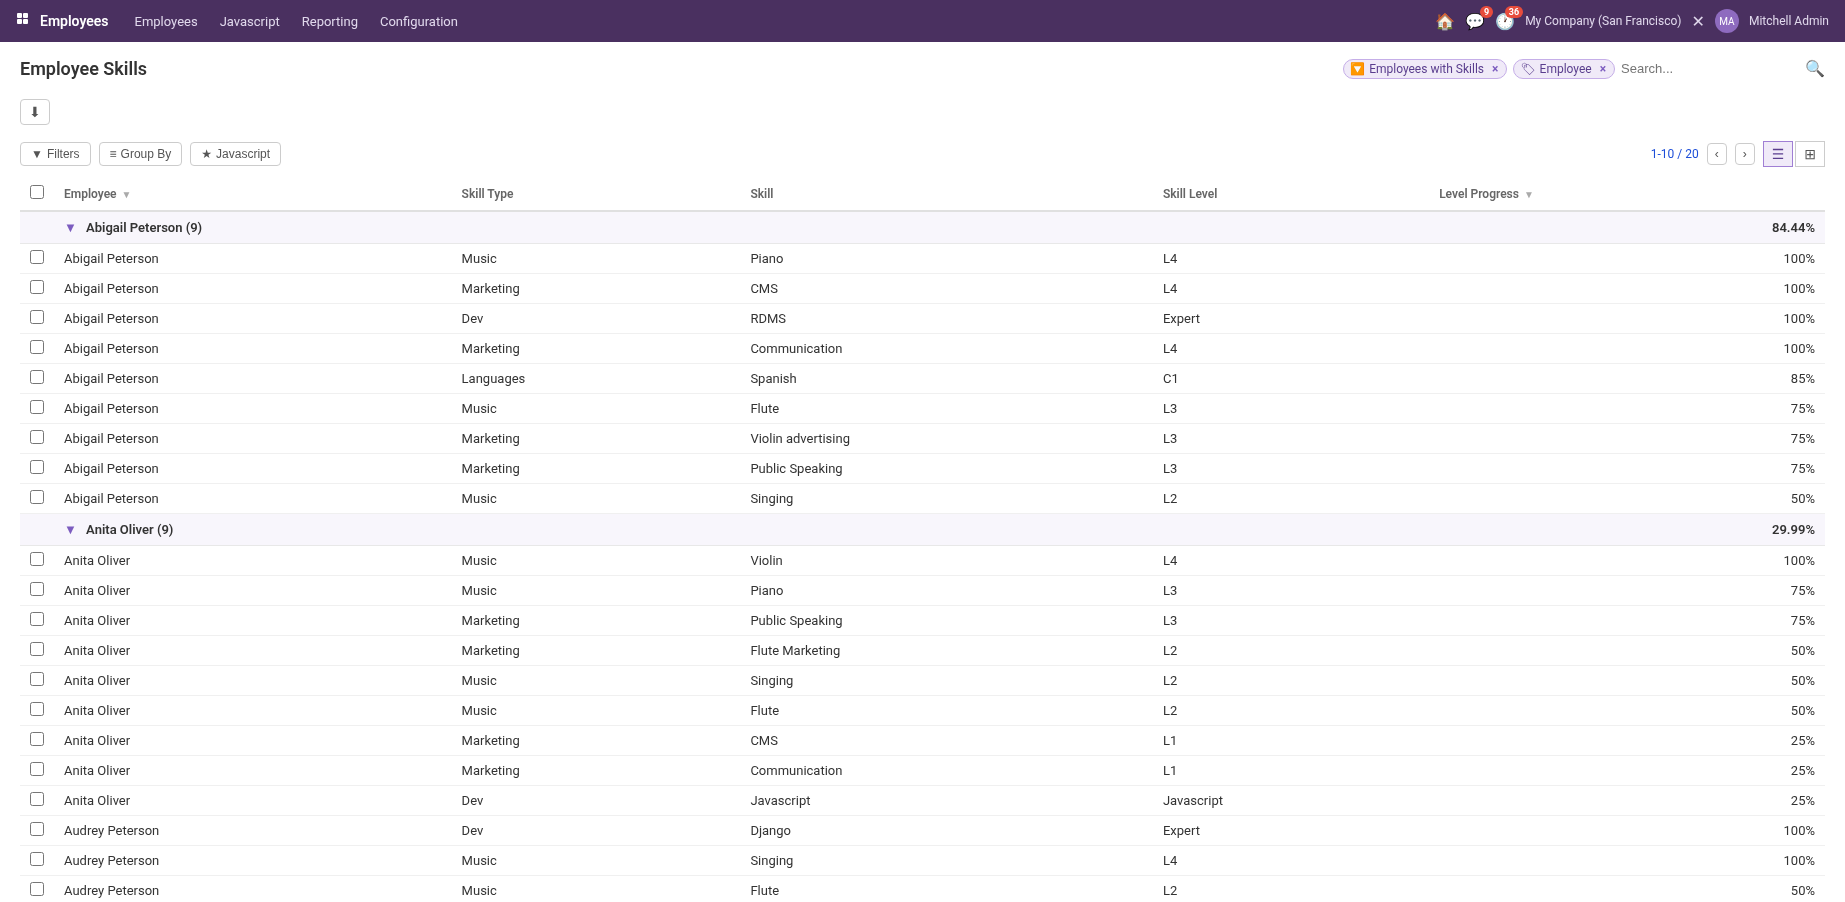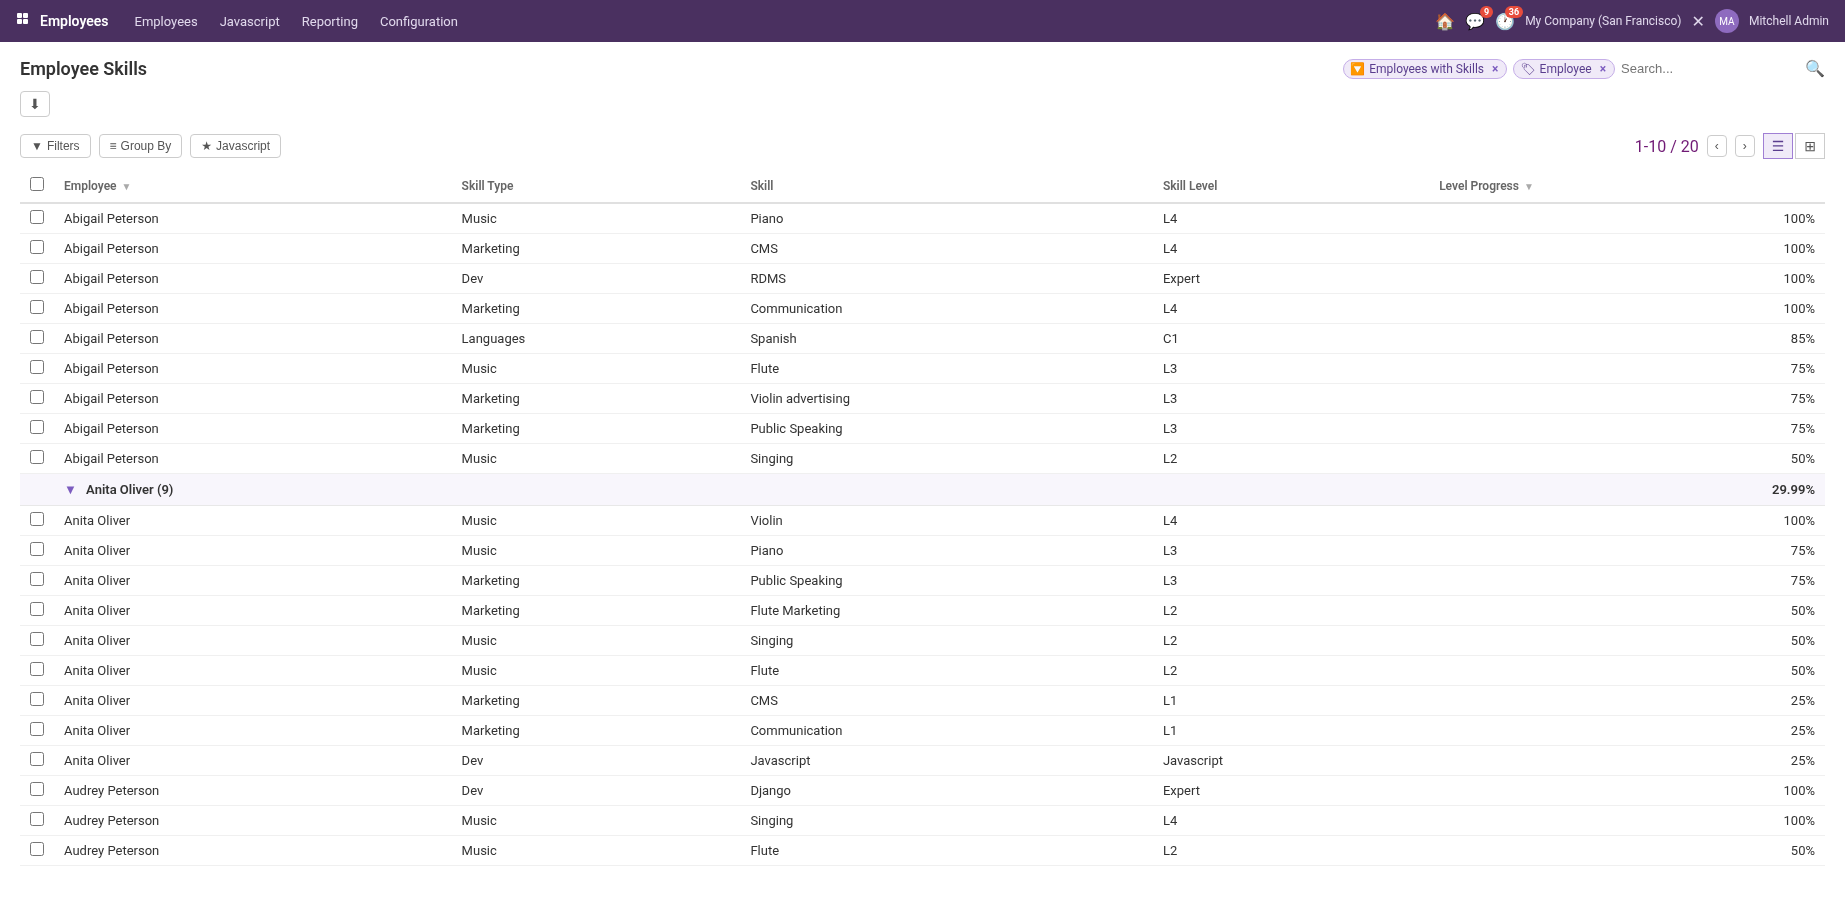--- a/index.html
+++ b/index.html
@@ -68,21 +68,21 @@
       gap: 4px;
       padding: 4px 10px;
       border: 1px solid #ccc;
       border-radius: 4px;
       background: #fff;
       cursor: pointer;
       font-size: 12px;
       color: #555;
     }
     .spacer { flex: 1; }
-    .pagination-info { font-size: 16px; color: #701a75; }
+    .pagination-info { font-size: 12px; color: #1d4ed8; }
     .pagination-btn { padding: 3px 7px; border: 1px solid #ccc; border-radius: 4px; background: #fff; cursor: pointer; color: #555; font-size: 12px; }
     .view-toggle { display: flex; gap: 2px; }
     .view-btn { padding: 4px 8px; border: 1px solid #ccc; background: #fff; cursor: pointer; color: #555; font-size: 14px; }
     .view-btn.active { background: #f0eaf8; border-color: #a07fd4; color: #5a3e8e; }
 
     
     .download-btn { padding: 4px 8px; border: 1px solid #ccc; border-radius: 4px; background: #fff; cursor: pointer; font-size: 14px; color: #555; margin-bottom: 8px; display: inline-block; }
 
     
     .data-table { width: 100%; border-collapse: collapse; }
@@ -153,21 +153,21 @@
     </span>
     <span class="company-name">My Company (San Francisco)</span>
     <span style="color:#e0d8ec; font-size:16px; cursor:pointer;">✕</span>
     <div class="user-avatar">MA</div>
     <span class="company-name">Mitchell Admin</span>
   </div>
 </div>
 
 <div class="main-content">
 
-  <div style="display:flex; align-items:center; justify-content:space-between; margin-bottom:12px;">
+  <div style="display:flex; align-items:center; justify-content:space-between; margin-bottom:20px;">
     <h1 class="page-title">Employee Skills</h1>
     <div style="display:flex; align-items:center; gap:8px;">
 
       <div style="display:flex; align-items:center; gap:6px;">
         <div class="filter-tag">
           <span>🔽</span>
           <span>Employees with Skills</span>
           <span class="close-x">×</span>
         </div>
         <div class="filter-tag">
@@ -227,20 +227,28 @@
         <th>
           <span>Skill Level</span>
         </th>
         <th class="level-progress-col">
           <span>Level Progress</span>
           <span class="sort-icon">▼</span>
         </th>
       </tr>
     </thead>
     <tbody id="table-body">
+    <tr class="group-row">
+    <td class="check-col"></td>
+    <td colspan="4">
+      <span class="group-toggle">▼</span>
+      <span>Abigail Peterson (9)</span>
+    </td>
+    <td class="level-progress-col">84.44%</td>
+  </tr>
         <tr>
       <td class="check-col">
         <input type="checkbox" class="checkbox" style="">
       </td>
       <td>Abigail Peterson</td>
       <td>Music</td>
       <td>Piano</td>
       <td>L4</td>
       <td class="level-progress-col">100%</td>
     </tr>

